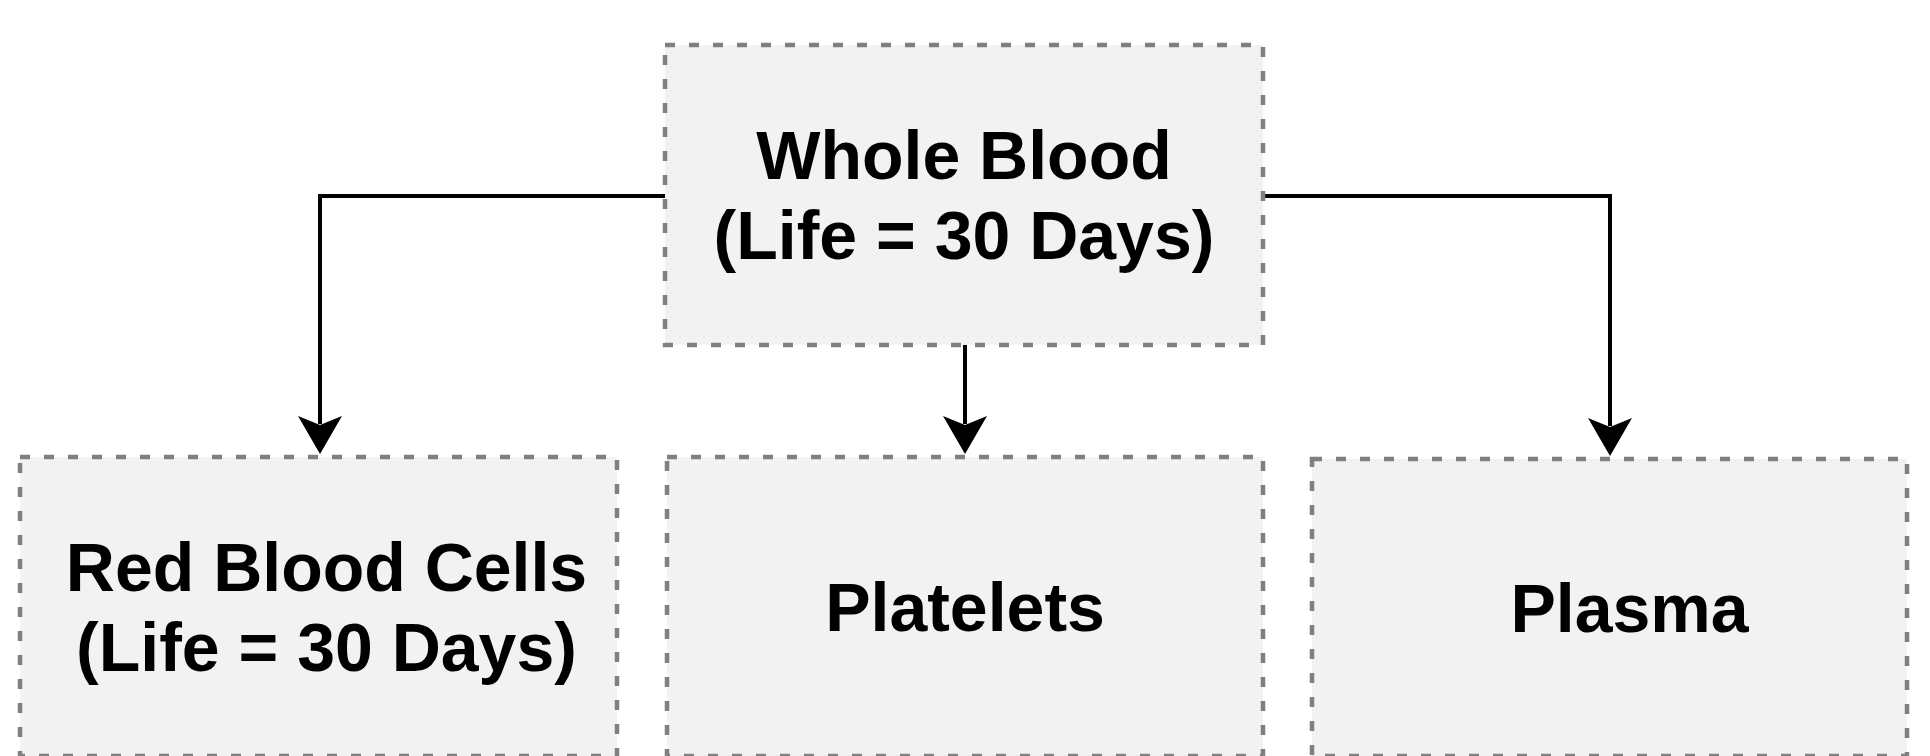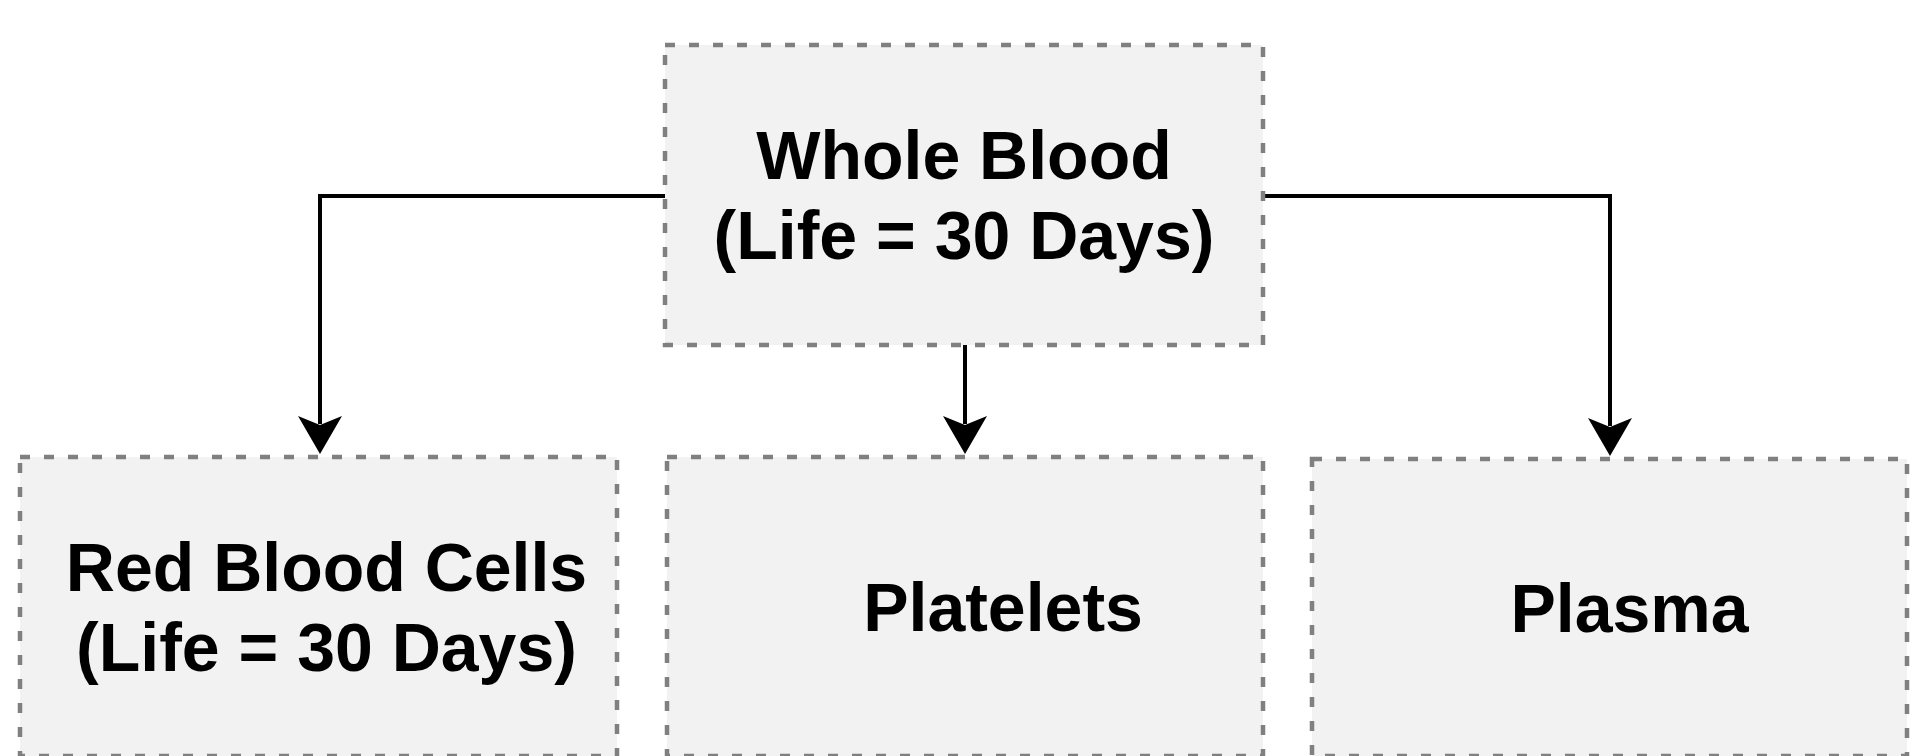--- a/index.html
+++ b/index.html
@@ -56,21 +56,21 @@
     text-align: center;
     color: var(--text);
     font-weight: bold;
     font-size: 68px;
     line-height: 80px;
     white-space: nowrap;
     pointer-events: none;
   }
   .label-whole-blood     { left: 665px;  top: 21px;  width: 598px; height: 300px; }
   .label-red-blood-cells { left: 28px;   top: 433px; width: 597px; height: 299px; }
-  .label-platelets       { left: 705px;  top: 433px; width: 596px; height: 299px; text-align: center; }
+  .label-platelets       { left: 667px;  top: 433px; width: 596px; height: 299px; text-align: center; }
   .label-plasma          { left: 1332px; top: 435px; width: 595px; height: 297px; }
 </style>
 </head>
 <body>
 
 <div class="canvas">
 
   <svg class="diagram-svg" viewBox="0 0 1930 756" xmlns="http://www.w3.org/2000/svg">
 
     <polyline class="connector" points="665,172 320,172 320,400"></polyline>

